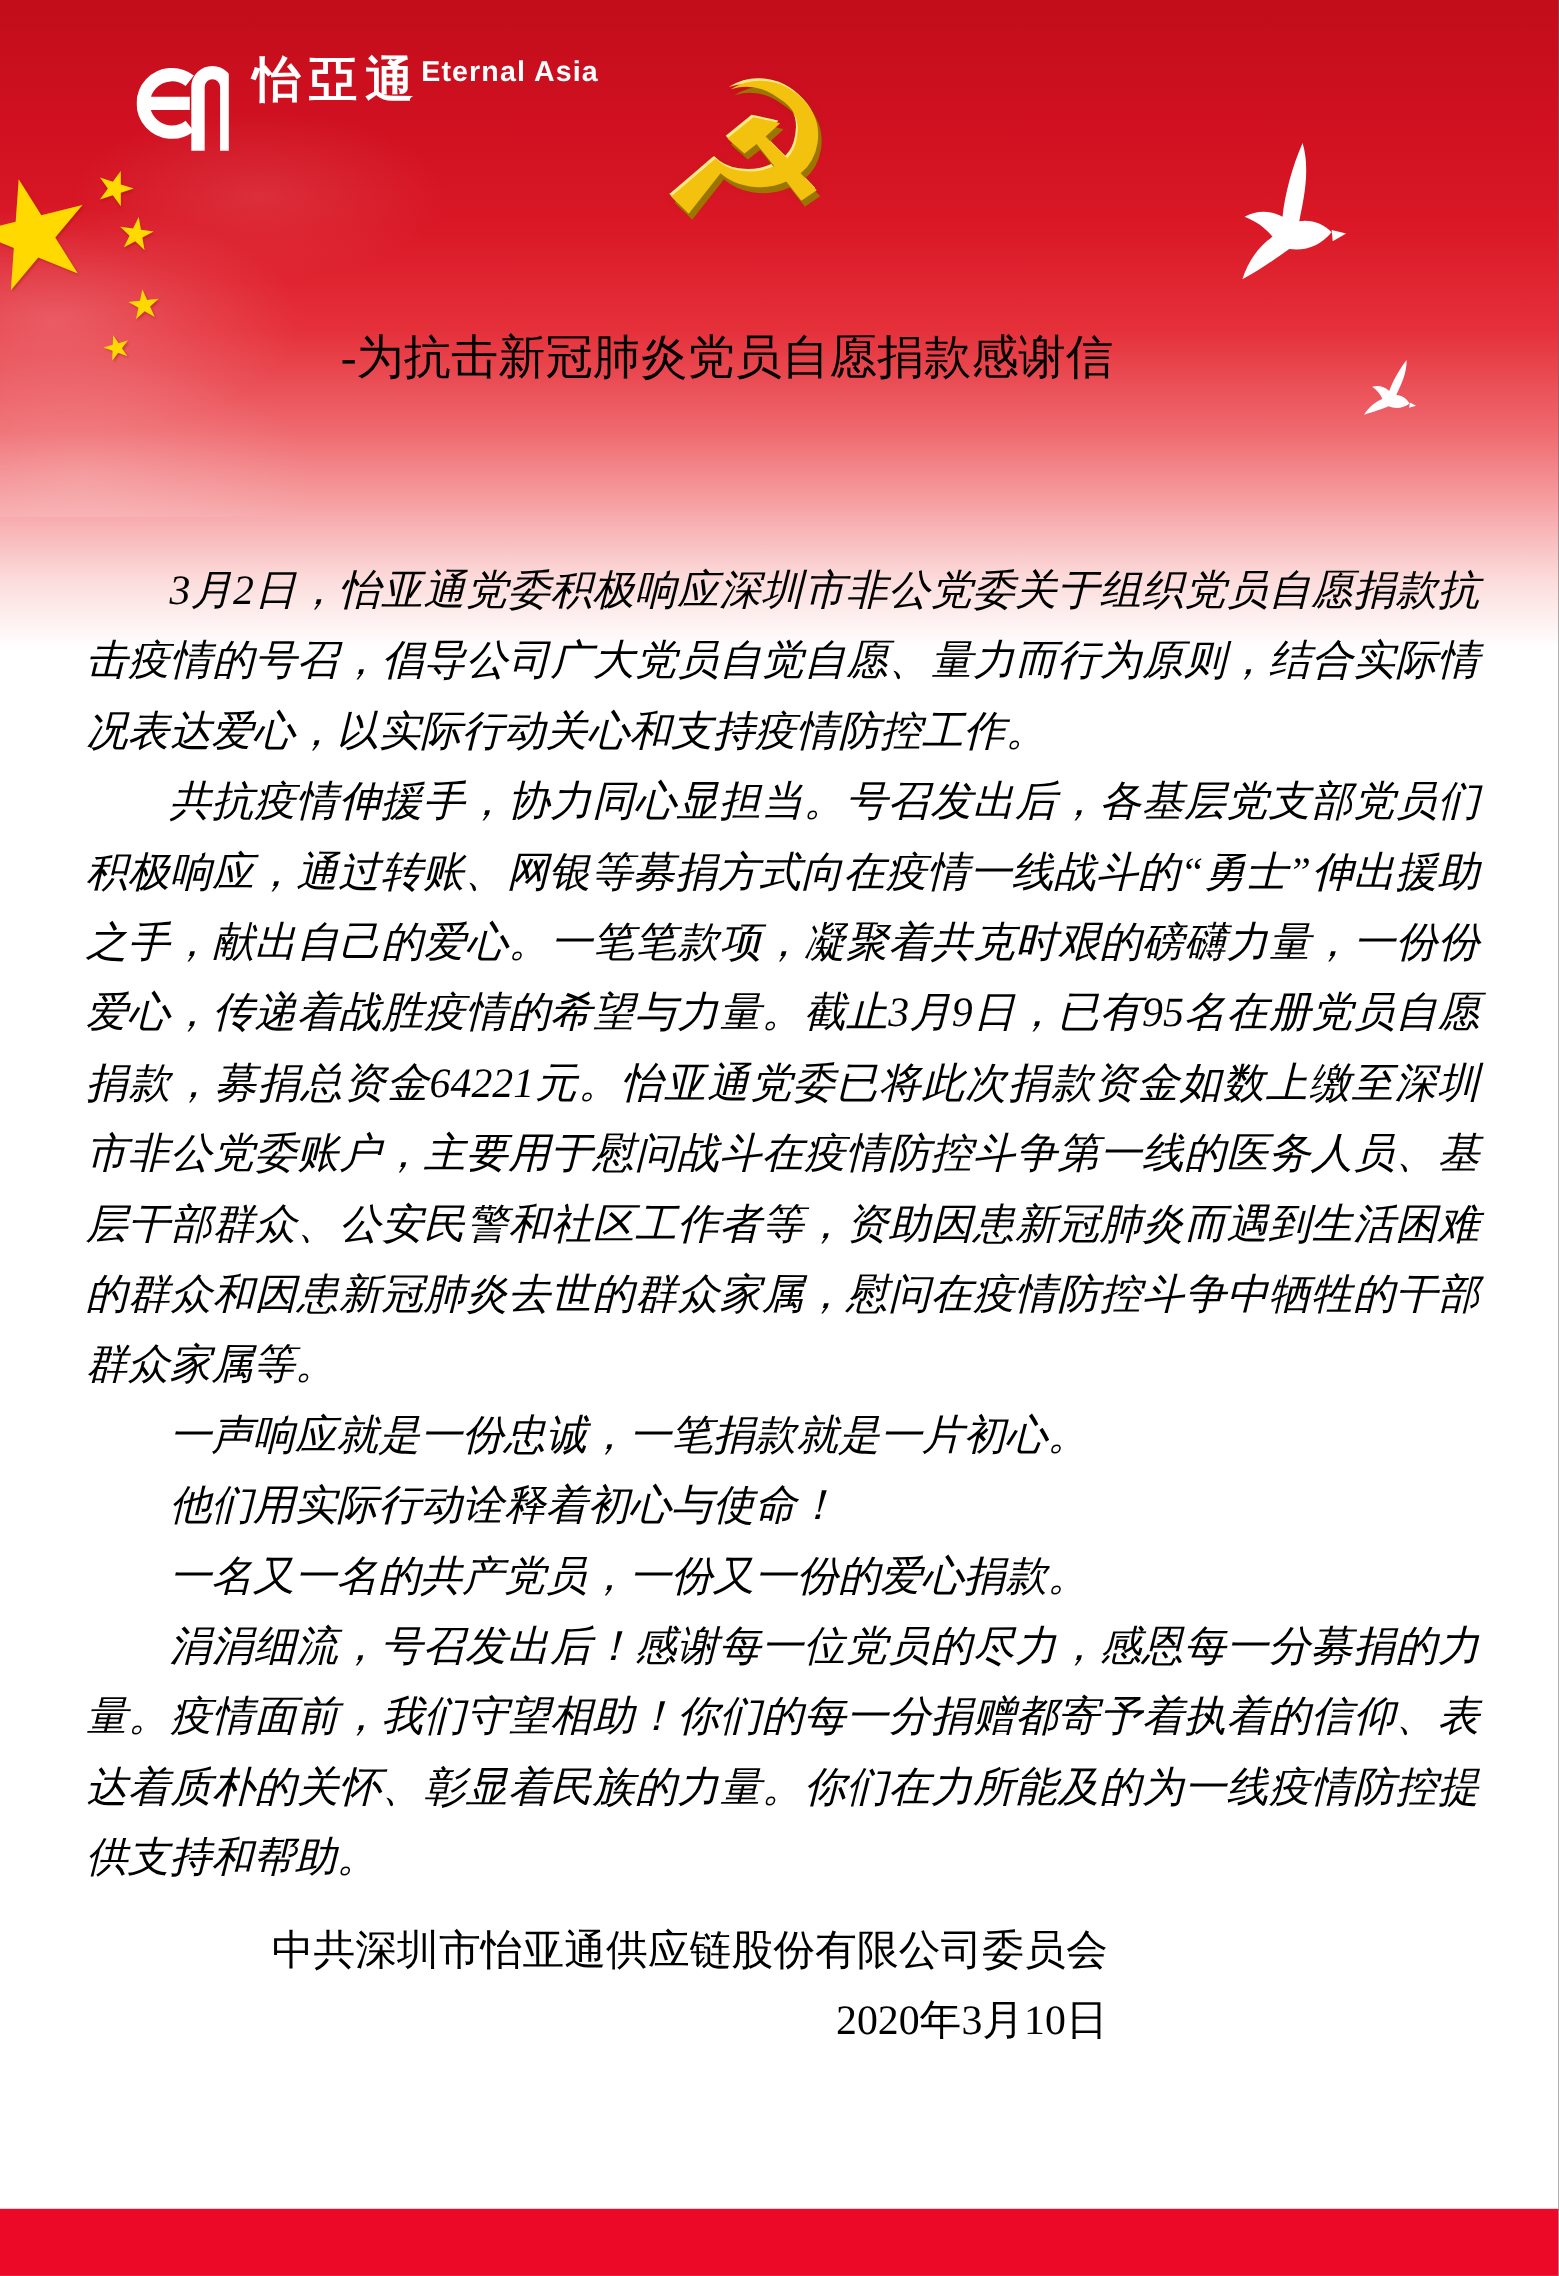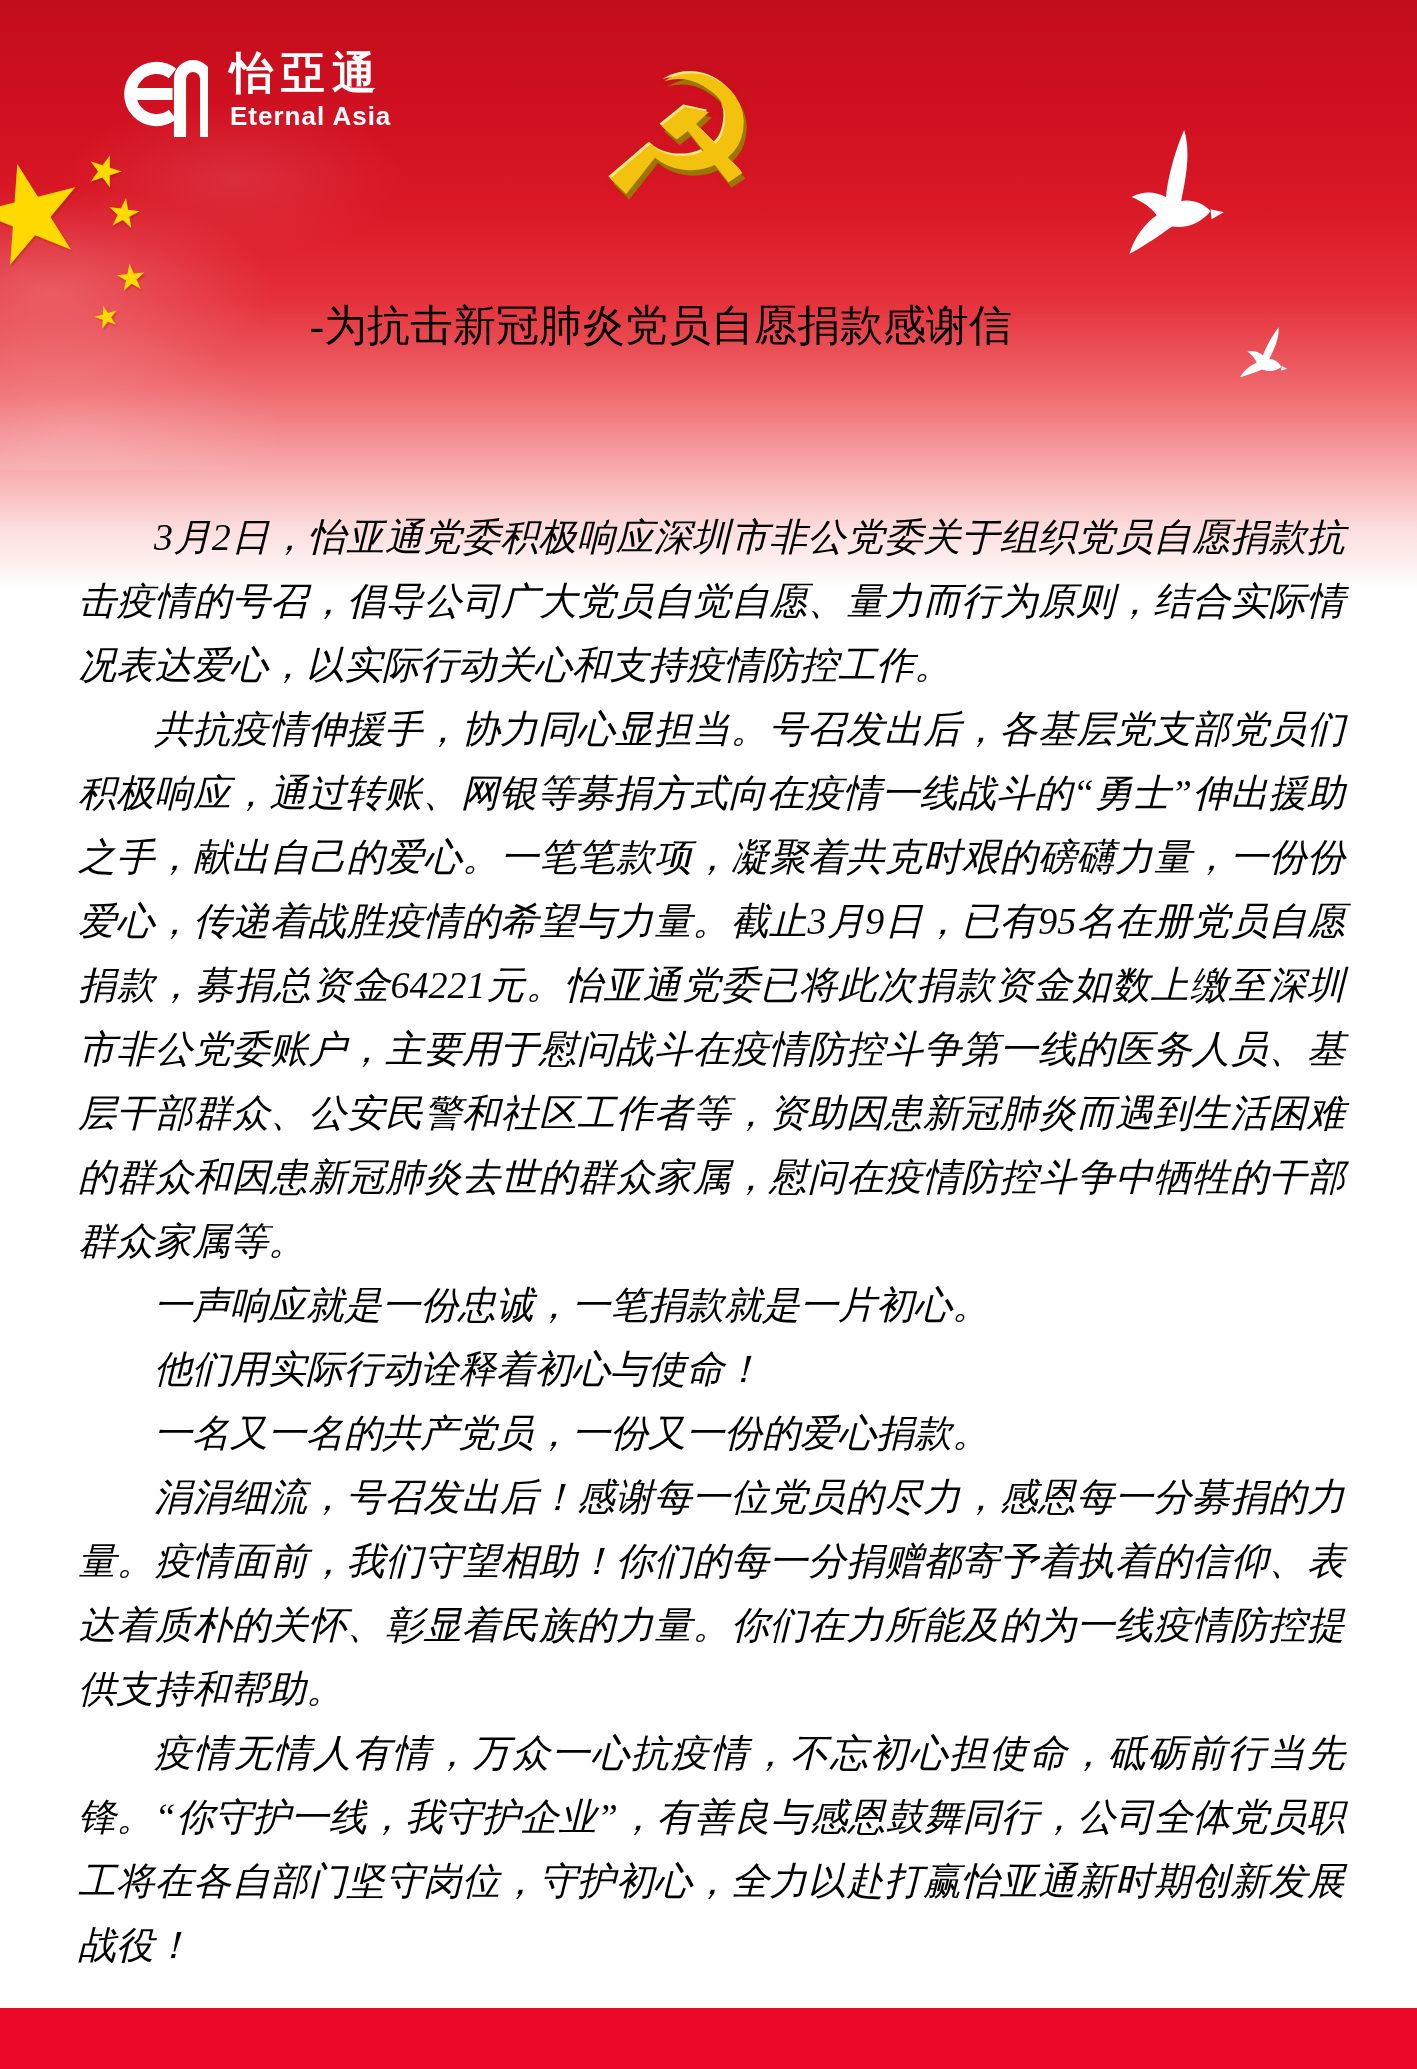--- a/index.html
+++ b/index.html
@@ -30,21 +30,21 @@
     text-shadow:1px 2px 2px rgba(140,20,0,.35);
   }
   .star-big  {left:-30px;top:146px;font-size:132px;transform:rotate(-14deg);}
   .star-s1   {left:86px; top:150px;font-size:42px; transform:rotate(18deg);}
   .star-s2   {left:106px;top:193px;font-size:40px; transform:rotate(8deg);}
   .star-s3   {left:115px;top:260px;font-size:36px; transform:rotate(-6deg);}
   .star-s4   {left:93px; top:302px;font-size:30px; transform:rotate(-16deg);}
 
   .logo{position:absolute;left:124px;top:48px;display:flex;align-items:flex-start;}
   .logo-mark{width:84px;height:92px;flex:0 0 auto;}
-  .logo-text{margin-left:22px;display:flex;flex-direction:column;}
+  .logo-text{margin-left:22px;display:flex;flex-direction:row;}
   .logo-cn{
     font-family:"Liberation Sans","DejaVu Sans",sans-serif;
     font-weight:bold;color:#fff;font-size:44px;letter-spacing:7px;line-height:1.15;
   }
   .logo-en{
     font-family:"Liberation Sans","DejaVu Sans",sans-serif;
     font-weight:bold;color:#fff;font-size:26px;letter-spacing:1px;margin-top:2px;
   }
 
   .emblem{
@@ -125,21 +125,20 @@
 
   <div class="subtitle">-为抗击新冠肺炎党员自愿捐款感谢信</div>
 
   <div class="letter-body">
     <p>3月2日，怡亚通党委积极响应深圳市非公党委关于组织党员自愿捐款抗击疫情的号召，倡导公司广大党员自觉自愿、量力而行为原则，结合实际情况表达爱心，以实际行动关心和支持疫情防控工作。</p>
     <p>共抗疫情伸援手，协力同心显担当。号召发出后，各基层党支部党员们积极响应，通过转账、网银等募捐方式向在疫情一线战斗的“勇士”伸出援助之手，献出自己的爱心。一笔笔款项，凝聚着共克时艰的磅礴力量，一份份爱心，传递着战胜疫情的希望与力量。截止3月9日，已有95名在册党员自愿捐款，募捐总资金64221元。怡亚通党委已将此次捐款资金如数上缴至深圳市非公党委账户，主要用于慰问战斗在疫情防控斗争第一线的医务人员、基层干部群众、公安民警和社区工作者等，资助因患新冠肺炎而遇到生活困难的群众和因患新冠肺炎去世的群众家属，慰问在疫情防控斗争中牺牲的干部群众家属等。</p>
     <p>一声响应就是一份忠诚，一笔捐款就是一片初心。</p>
     <p>他们用实际行动诠释着初心与使命！</p>
     <p>一名又一名的共产党员，一份又一份的爱心捐款。</p>
     <p>涓涓细流，号召发出后！感谢每一位党员的尽力，感恩每一分募捐的力量。疫情面前，我们守望相助！你们的每一分捐赠都寄予着执着的信仰、表达着质朴的关怀、彰显着民族的力量。你们在力所能及的为一线疫情防控提供支持和帮助。</p>
-    <p>疫情无情人有情，万众一心抗疫情，不忘初心担使命，砥砺前行当先锋。“你守护一线，我守护企业”，有善良与感恩鼓舞同行，公司全体党员职工将在各自部门坚守岗位，守护初心，全力以赴打赢怡亚通新时期创新发展战役！</p>
 
     <div class="signature-block">
       <div>中共深圳市怡亚通供应链股份有限公司委员会</div>
       <div>2020年3月10日</div>
     </div>
   </div>
 
   <div class="bottom-bar"></div>
 
 </div>

